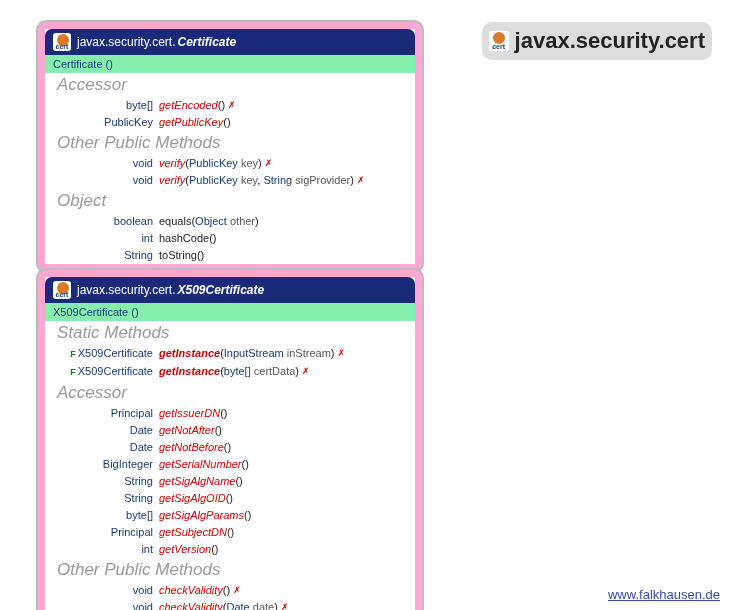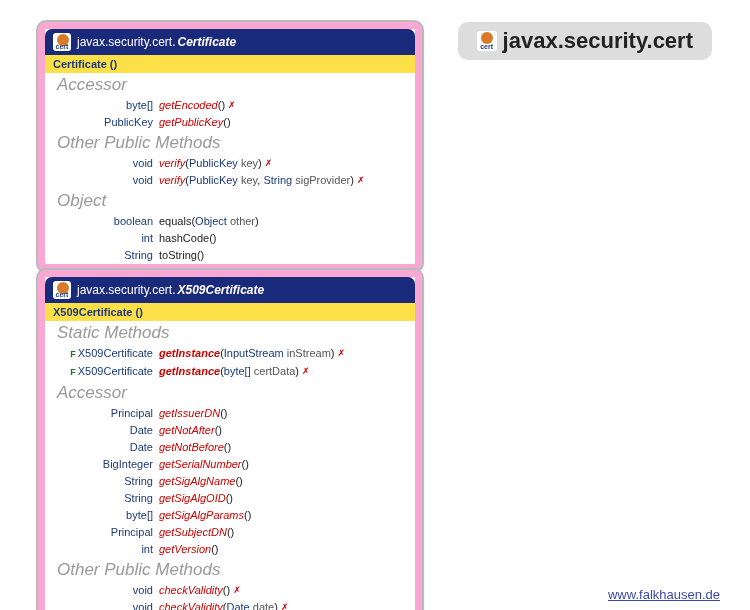--- a/index.html
+++ b/index.html
@@ -14,21 +14,21 @@
   position: relative;
 }
 .page-title {
   position: absolute;
   top: 22px;
   right: 38px;
   font-size: 22px;
   font-weight: bold;
   color: #222;
   background: #ddd;
-  padding: 6px 19px;
+  padding: 6px 7px;
   border-radius: 10px;
   display: flex;
   align-items: center;
 }
 .page-title .cert-icon {
   margin-right: 6px;
 }
 .cert-icon {
   display: inline-flex;
   align-items: center;
@@ -79,24 +79,24 @@
   padding: 4px 8px;
   border-radius: 7px 7px 0 0;
   display: flex;
   align-items: center;
   font-size: 12px;
 }
 .class-header .cert-icon { margin-right: 6px; width:18px; height:18px; }
 .class-header .pkg { font-weight: normal; }
 .class-header .cls { font-weight: bold; font-style: italic; margin-left: 2px; font-size: 12px; }
 .constructor-row {
-  background: #fde047;
+  background: #86efac;
   padding: 3px 8px;
   color: #1a3a7a;
-  font-weight: bold;
+  font-weight: normal;
 }
 .section-label {
   color: #999;
   font-style: italic;
   padding: 2px 12px;
   font-size: 17px;
 }
 .method-row {
   display: flex;
   padding: 1px 8px;

